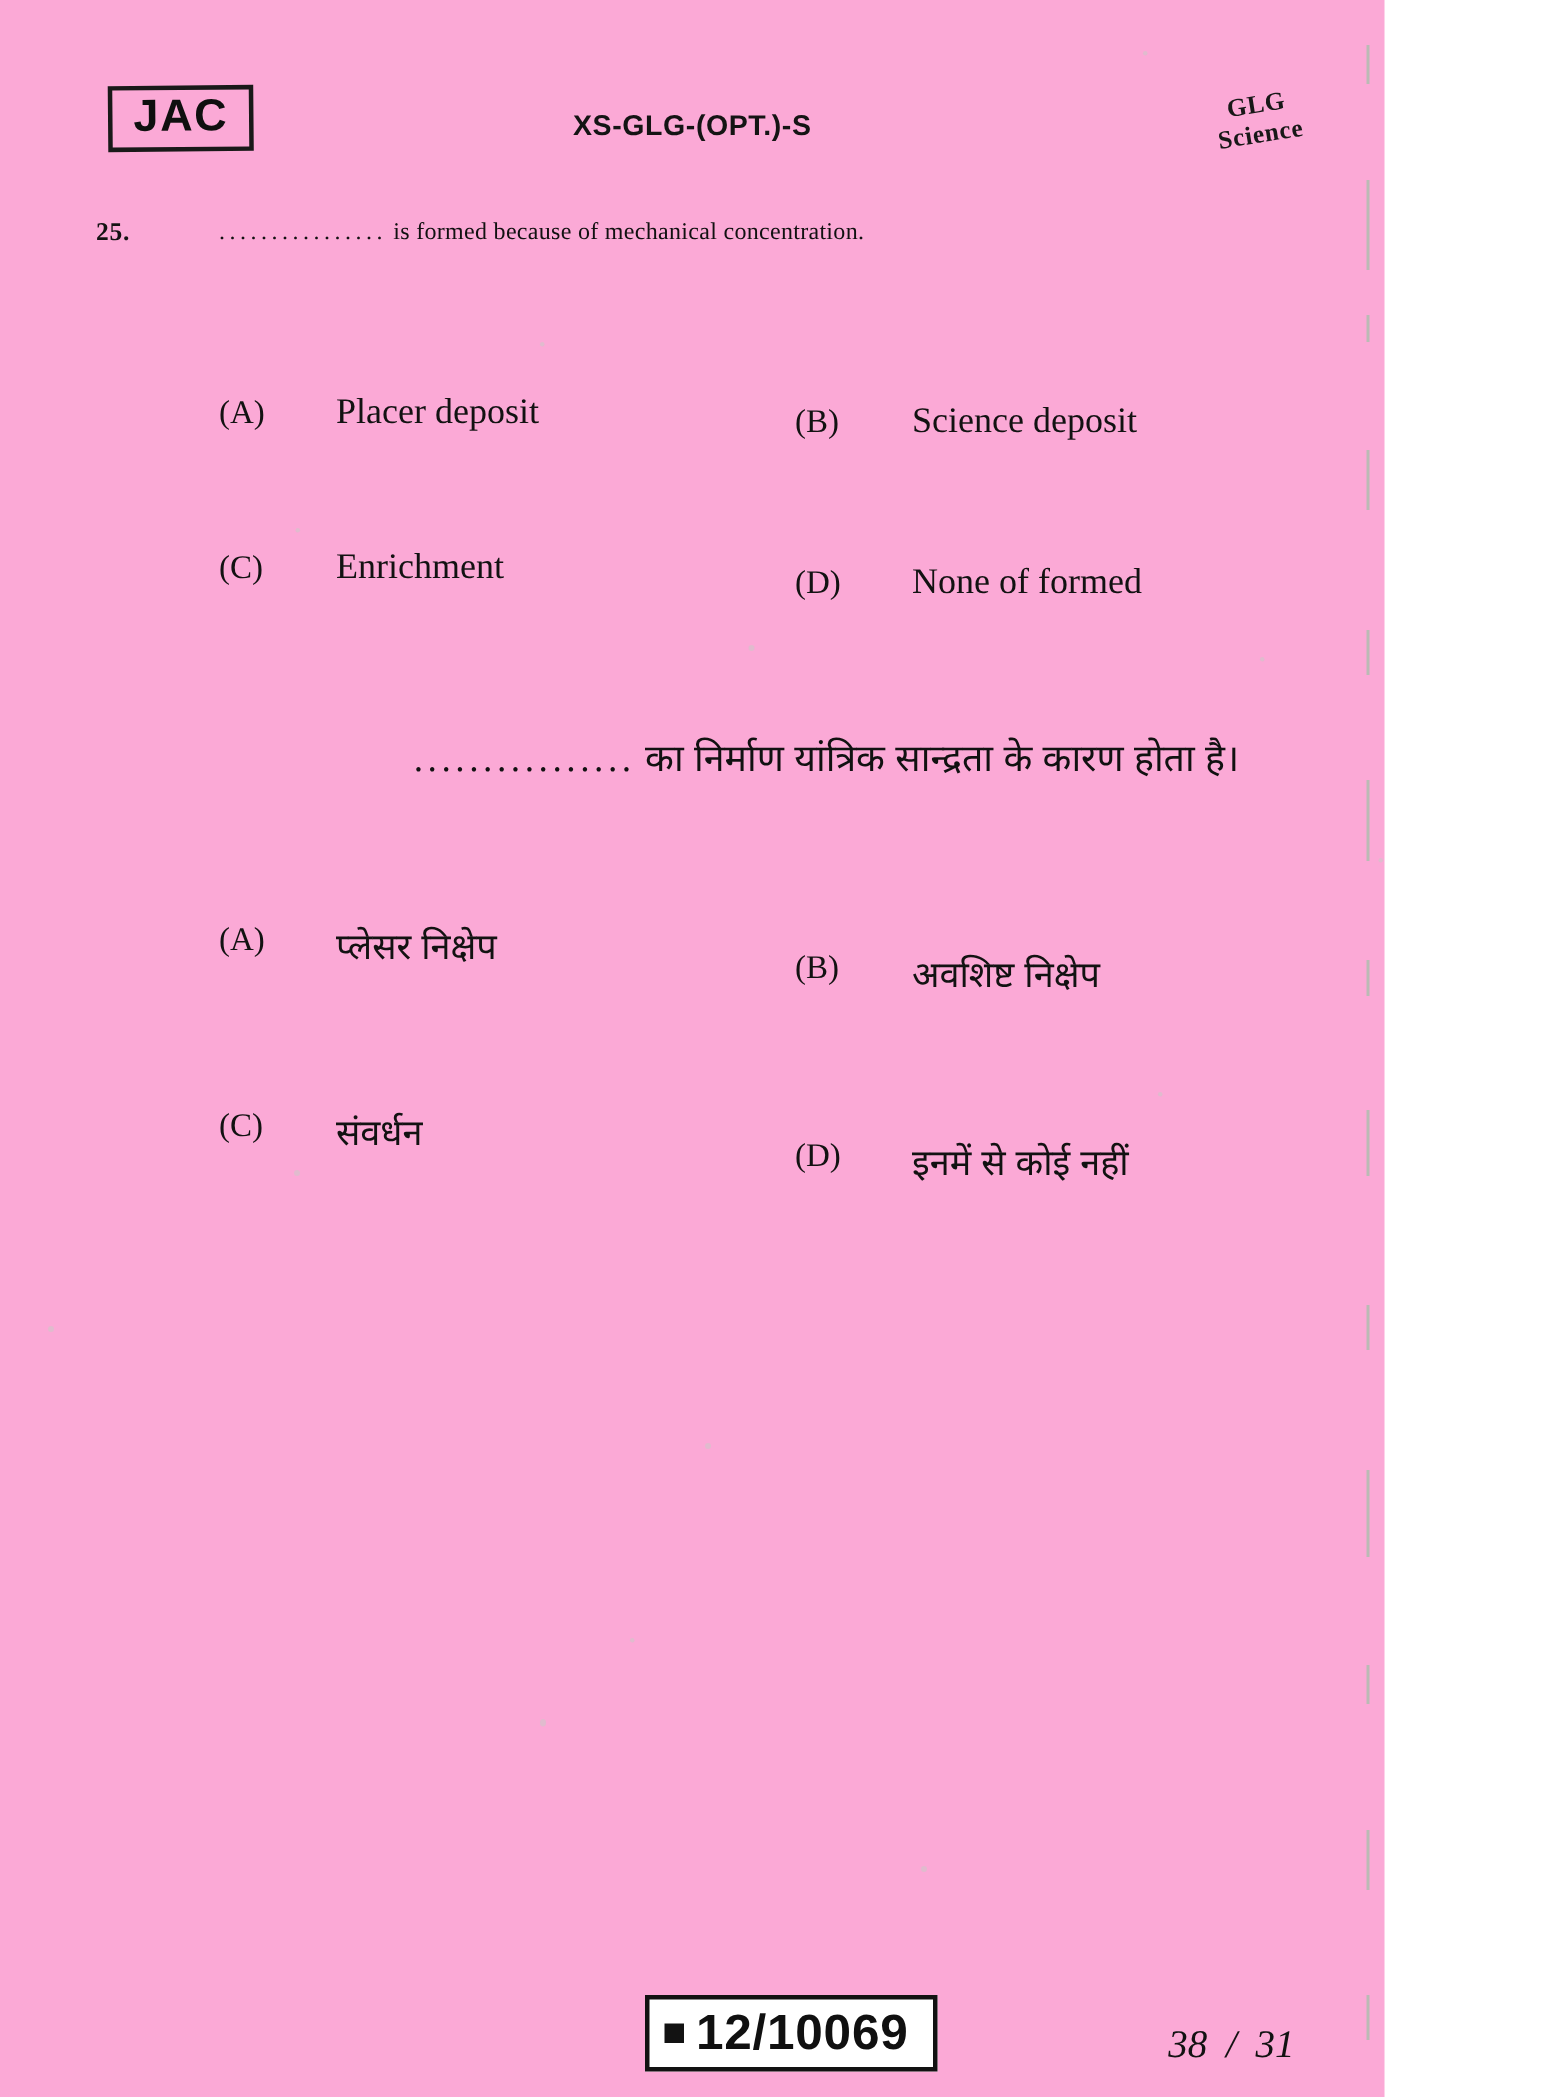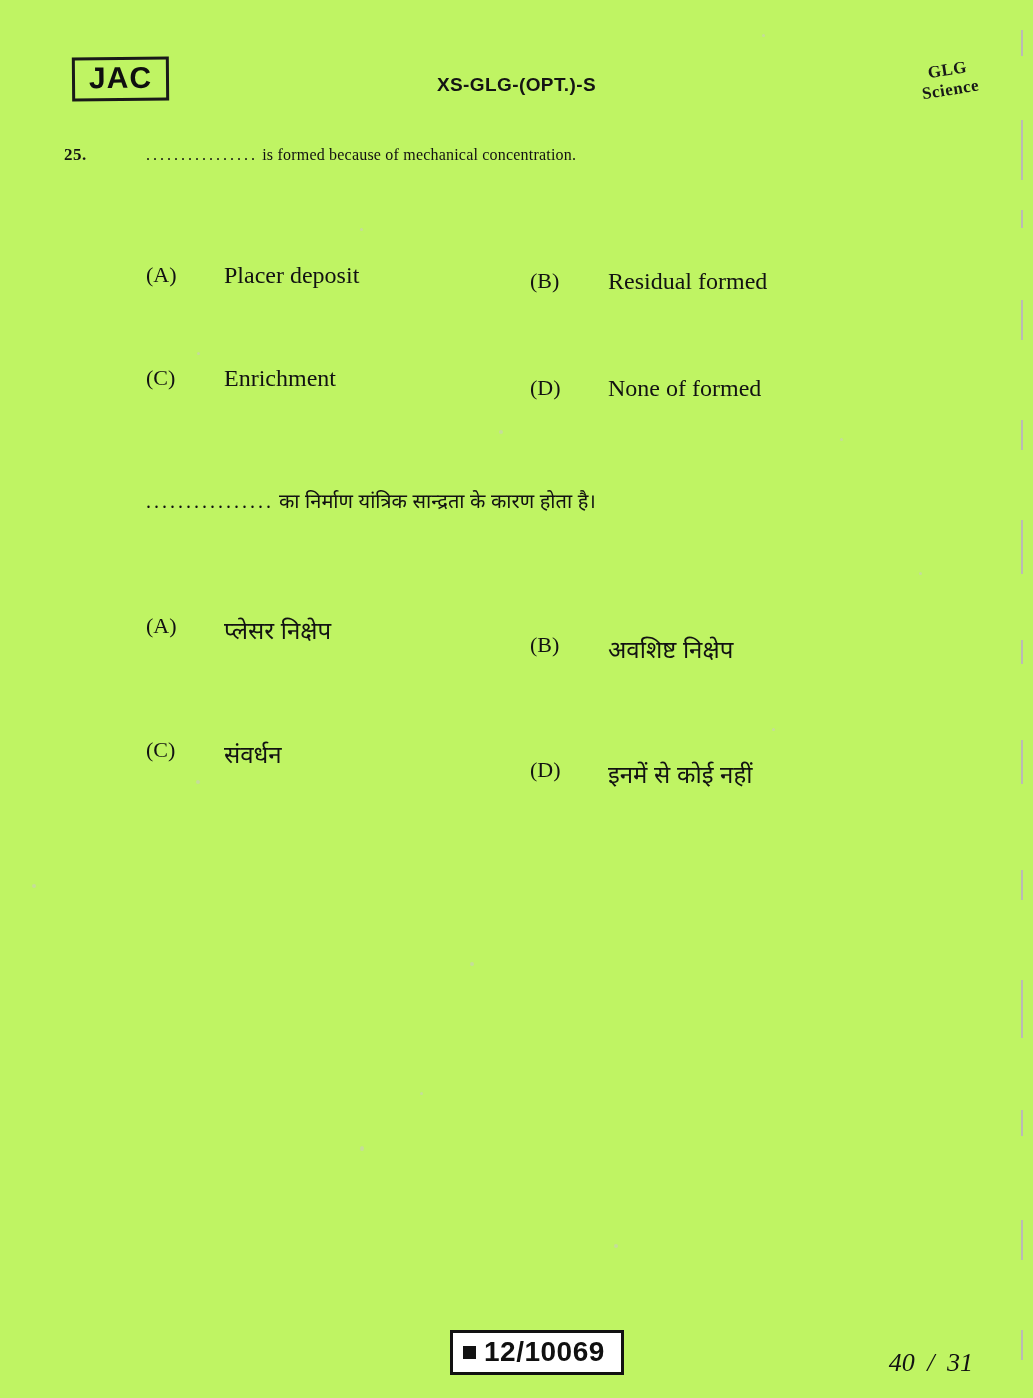--- a/index.html
+++ b/index.html
@@ -5,23 +5,23 @@
   html, body {
     margin: 0;
     padding: 0;
     background: #ffffff;
   }
   body {
     font-family: "Liberation Serif", serif;
   }
   .page {
     position: relative;
-    width: 1033px;
+    width: 923px;
     height: 1398px;
-    background: #bef264;
+    background: #f9a8d4;
     overflow: hidden;
     filter: contrast(1.02);
   }
   
   .speckle {
     position: absolute;
     background: #c9c9c4;
     border-radius: 50%;
     opacity: .55;
   }
@@ -113,22 +113,23 @@
     width: 800px;
     font-size: 16px;
     color: #131313;
     letter-spacing: .2px;
   }
   .q-text-hi {
     position: absolute;
     left: 146px;
     top: 487px;
     width: 810px;
-    font-size: 20px;
+    font-size: 25px;
     color: #131313;
+    text-align: center;
   }
   .dots {
     letter-spacing: 3px;
   }
 
   
   .opt {
     position: absolute;
     font-size: 24px;
     color: #141414;
@@ -155,25 +156,24 @@
     position: absolute;
     left: 430px;
     top: 1330px;
     border: 3px solid #141414;
     padding: 3px 16px 4px 10px;
     display: flex;
     align-items: center;
     gap: 8px;
     font-family: "Liberation Sans", sans-serif;
     font-weight: bold;
-    font-size: 28px;
+    font-size: 33px;
     letter-spacing: .5px;
     color: #121212;
     background: #fff;
-    margin-left: 20px;
   }
   .barcode-box .blk {
     display: inline-block;
     width: 13px;
     height: 13px;
     background: #141414;
   }
   .pagenum {
     position: absolute;
     right: 60px;
@@ -232,21 +232,21 @@
     <span class="dots">................</span>
     <span>is formed because of mechanical concentration.</span>
   </div>
 
   <div class="opt" style="left:146px; top:262px;">
     <span class="tag">(A)</span>
     <span class="txt">Placer deposit</span>
   </div>
   <div class="opt" style="left:530px; top:268px;">
     <span class="tag">(B)</span>
-    <span class="txt">Residual formed</span>
+    <span class="txt">Science deposit</span>
   </div>
   <div class="opt" style="left:146px; top:365px;">
     <span class="tag">(C)</span>
     <span class="txt">Enrichment</span>
   </div>
   <div class="opt" style="left:530px; top:375px;">
     <span class="tag">(D)</span>
     <span class="txt">None of formed</span>
   </div>
 
@@ -270,18 +270,18 @@
   <div class="opt" style="left:530px; top:757px;">
     <span class="tag">(D)</span>
     <span class="txt hi">इनमें से कोई नहीं</span>
   </div>
 
   <div class="barcode-box">
     <span class="blk"></span>
     <span>12/10069</span>
   </div>
   <div class="pagenum">
-    <span>40</span>
+    <span>38</span>
     <span class="sep">/</span>
     <span class="tot">31</span>
   </div>
 
 </div>
 
 </body></html>

